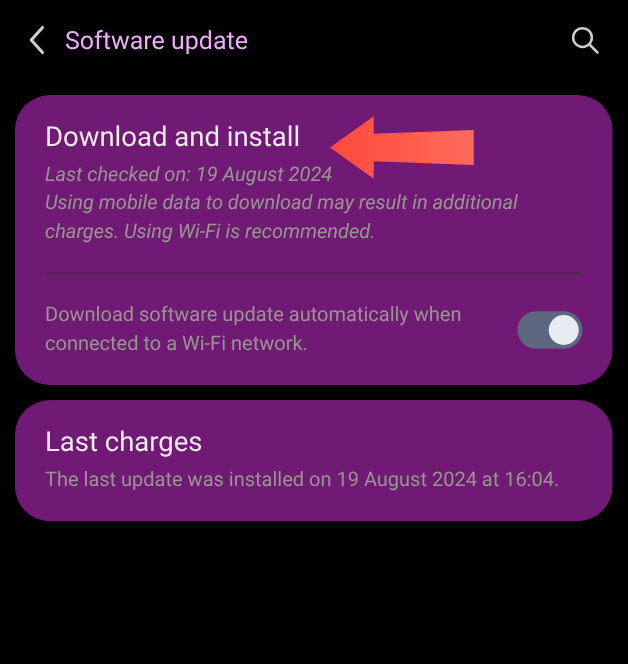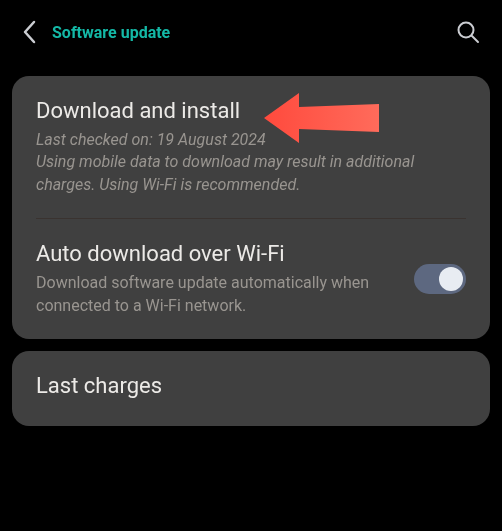--- a/index.html
+++ b/index.html
@@ -21,35 +21,35 @@
       padding: 20px 22px;
       gap: 16px;
     }
     .back-btn {
       color: #cbcdd2;
       cursor: pointer;
       display: flex;
       align-items: center;
     }
     .header-title {
-      color: #14b8a6;
-      font-size: 16px;
-      font-weight: 700;
+      color: #f0abfc;
+      font-size: 20px;
+      font-weight: 400;
       flex: 1;
     }
     .search-btn {
       color: #cbcdd2;
       cursor: pointer;
       display: flex;
       align-items: center;
     }
     .card {
-      background: #404040;
+      background: #701a75;
       margin: 12px 12px 0 12px;
-      border-radius: 17px;
+      border-radius: 28px;
       overflow: hidden;
     }
     .item {
       padding: 22px 24px;
     }
     .item-title {
       color: #eceae7;
       font-size: 22px;
       font-weight: 400;
       margin-bottom: 6px;
@@ -118,32 +118,32 @@
 
 <div class="card">
   <div class="item">
     <div class="item-title">Download and install</div>
     <div class="item-subtitle" style="white-space: pre-line; font-style: italic;">Last checked on: 19 August 2024
 Using mobile data to download may result in additional charges. Using Wi-Fi is recommended.</div>
   </div>
   <div class="divider"></div>
   <div class="item item-with-toggle">
     <div class="item-text">
-      <div class="item-title">Auto download over Wi-Fi</div>
       <div class="item-subtitle">Download software update automatically when connected to a Wi-Fi network.</div>
     </div>
     <div class="toggle">
       <div class="toggle-thumb"></div>
     </div>
   </div>
 </div>
 
 <div class="card">
   <div class="item">
     <div class="item-title">Last charges</div>
+    <div class="item-subtitle">The last update was installed on 19 August 2024 at 16:04.</div>
   </div>
 </div>
 
 <div class="arrow-pointer">
   <svg width="120" height="60" viewBox="0 0 120 60">
     <defs>
       <linearGradient id="arrowGrad" x1="0%" y1="0%" x2="100%" y2="0%">
         <stop offset="0%" stop-color="#ff4a3d"></stop>
         <stop offset="100%" stop-color="#ff6b5b"></stop>
       </linearGradient>

